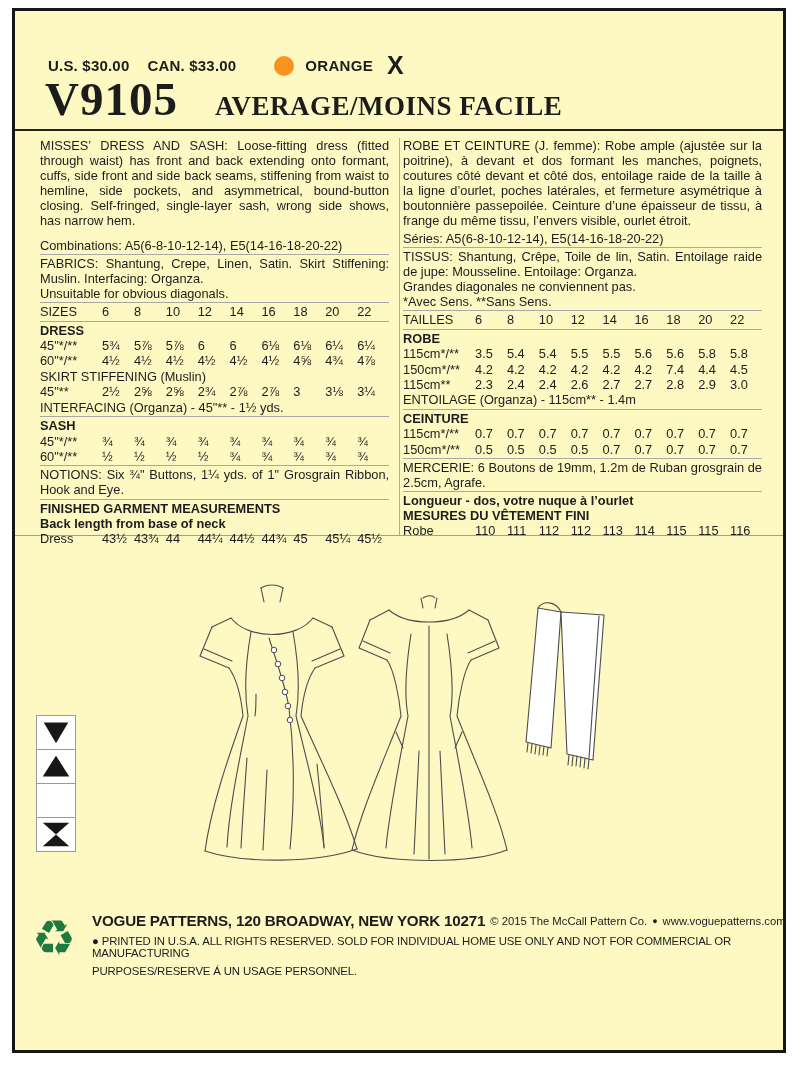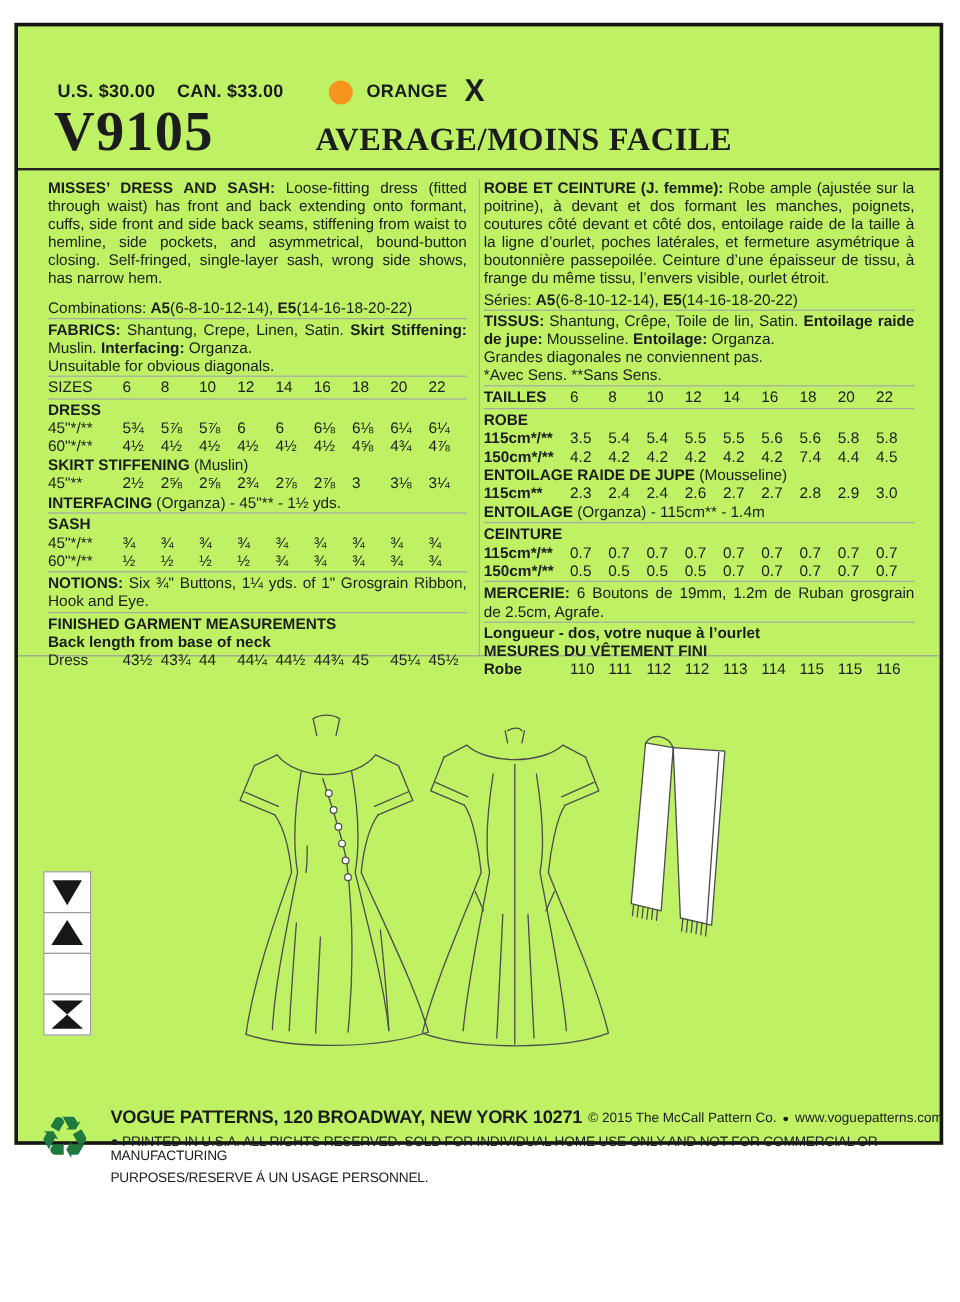--- a/index.html
+++ b/index.html
@@ -3,52 +3,52 @@
 <meta charset="utf-8">
 <style>
   * { margin:0; padding:0; box-sizing:border-box; }
   body {
     width:800px; height:1085px; background:#fff;
     font-family:"Liberation Sans", sans-serif; color:#1c1c1c;
     -webkit-font-smoothing:antialiased;
   }
   .page { position:relative; width:800px; height:1085px; background:#fff; overflow:hidden; }
   .frame {
-    position:absolute; left:12px; top:19px; width:774px; height:935px;
-    border:3px solid #161616; background:#bef264;
+    position:absolute; left:12px; top:8px; width:774px; height:1045px;
+    border:3px solid #161616; background:#fef9c3;
   }
 
   
   .price-row { position:absolute; left:33px; top:40px; display:flex; align-items:center; }
   .price { font-weight:bold; font-size:15px; letter-spacing:.2px; }
   .price + .price { margin-left:18px; }
   .dot { width:20px; height:20px; border-radius:50%; margin-left:38px; }
   .colorname { font-weight:bold; font-size:15px; margin-left:11px; letter-spacing:.3px; }
   .colorletter { font-weight:bold; font-size:25px; margin-left:14px; transform:scaleY(1.05); }
-  .title-row { position:absolute; left:30px; top:61px; display:flex; align-items:baseline; font-family:"Liberation Serif", serif;gap:48px; }
+  .title-row { position:absolute; left:30px; top:61px; display:flex; align-items:baseline; font-family:"Liberation Serif", serif; }
   .patnum { font-weight:bold; font-size:47px; letter-spacing:1px; }
   .difficulty { font-weight:bold; font-size:27px; margin-left:37px; letter-spacing:.5px;text-align:right; }
   .rule1 { position:absolute; left:0; top:118px; width:100%; height:2px; background:#222; }
 
   
   .cols { position:absolute; left:25px; top:127px; width:722px; display:flex; }
   .col { width:354px; font-size:12.8px; line-height:15.1px; }
   .col.right { width:364px; margin-left:14px; }
   .divider { position:absolute; left:384px; top:127px; width:1px; height:398px; background:#adadad; }
   .bigrule { position:absolute; left:0px; top:524px; width:100%; height:1px; background:#9d9d9d; }
 
   .para { text-align:justify; }
   .desc-en { margin-bottom:9px; }
   .desc-fr { margin-bottom:2px; }
-  b { font-weight:bold; }
+  b { font-weight:normal; }
   .hr { border-top:1px solid #a8a8a8; margin:1px 0 1px 0; height:0; }
 
   .tr { display:flex; align-items:baseline; line-height:15.4px; }
   .tl { flex:0 0 62px; white-space:nowrap; }
-  .col.right .tl { flex:0 0 72px;font-weight:bold; }
+  .col.right .tl { flex:0 0 72px; }
   .cells { flex:1; display:flex; }
   .td { flex:1; white-space:nowrap; }
   .section { font-weight:bold; }
   .mixed { line-height:15.4px; white-space:nowrap; }
 
   
   .art { position:absolute; left:0; top:535px; width:770px; height:350px; }
   .art path { stroke:#4d4d4d; stroke-width:1.1; fill:none; stroke-linecap:round; stroke-linejoin:round; }
   .art path.panel { fill:#fff; }
   .art circle { stroke:#4d4d4d; stroke-width:1; fill:#fff; }
@@ -279,23 +279,20 @@
               <span class="td">4.2</span>
               <span class="td">4.2</span>
               <span class="td">4.2</span>
               <span class="td">4.2</span>
               <span class="td">4.2</span>
               <span class="td">4.2</span>
               <span class="td">7.4</span>
               <span class="td">4.4</span>
               <span class="td">4.5</span>
             </span>
-        </div>
-        <div class="mixed">
-          <b>ENTOILAGE RAIDE DE JUPE</b><span> (Mousseline)</span>
         </div>
         <div class="tr">
           <span class="tl">115cm**</span>
           <span class="cells">
               <span class="td">2.3</span>
               <span class="td">2.4</span>
               <span class="td">2.4</span>
               <span class="td">2.6</span>
               <span class="td">2.7</span>
               <span class="td">2.7</span>

